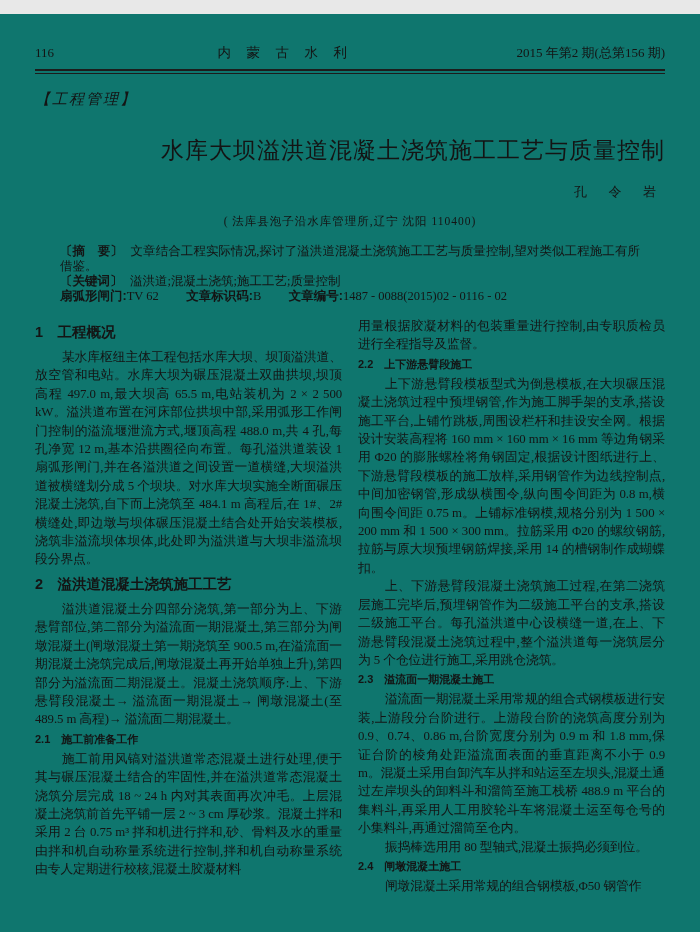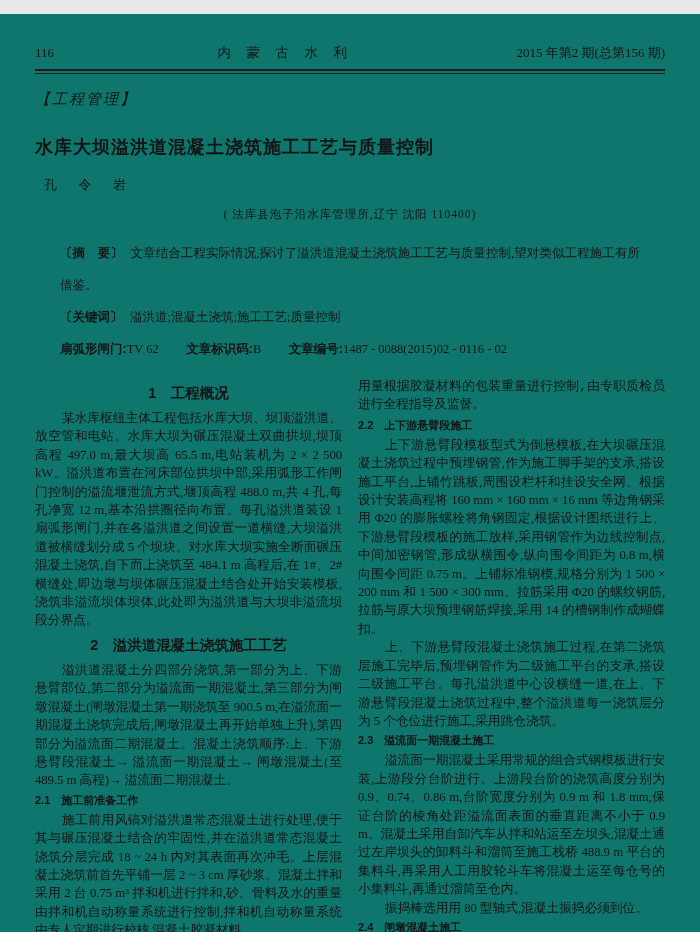--- a/index.html
+++ b/index.html
@@ -27,36 +27,36 @@
     border-bottom:1px solid #1c1c1c;
   }
   .category{
     margin-top:16px;
     font-family:"Liberation Sans","DejaVu Sans",sans-serif;
     font-weight:normal;font-style:italic;
     font-size:15px;letter-spacing:2px;
   }
   .title{
     margin:26px 0 0 0;
-    text-align:left;
+    text-align:right;
     font-family:"Liberation Sans","DejaVu Sans",sans-serif;
-    font-weight:bold;
-    font-size:18px;letter-spacing:1px;
+    font-weight:normal;
+    font-size:23px;letter-spacing:1px;
   }
   .author{
-    margin-top:17px;text-align:left;
+    margin-top:17px;text-align:right;
     font-size:13px;letter-spacing:0.7em;text-indent:0.7em;
   }
   .affiliation{
     margin-top:13px;text-align:center;
     font-size:11.5px;letter-spacing:1px;
   }
   .meta{
     margin:15px 25px 0 25px;
-    font-size:12.5px;line-height:32px;
+    font-size:12.5px;line-height:15px;
     text-align:justify;
   }
   .meta p{margin:0;}
   .meta .lbl{font-family:"Liberation Sans","DejaVu Sans",sans-serif;font-weight:bold;}
   .meta .gap{display:inline-block;width:2.2em;}
   .meta .gap2{display:inline-block;width:0.6em;}
   
   .columns{
     margin-top:13px;
     display:flex;gap:16px;
@@ -66,31 +66,31 @@
     font-size:12.8px;line-height:18.4px;
     text-align:justify;
     letter-spacing:-0.1px;
   }
   .col p{margin:0;}
   .col .section-heading{
     font-family:"Liberation Sans","DejaVu Sans",sans-serif;
     font-weight:bold;font-size:14.5px;
     line-height:22px;
     margin:4px 0 5px 0;
-    text-align:center;letter-spacing:0;
+    text-align:left;letter-spacing:0;
   }
   .col .subsection-heading{
     font-family:"Liberation Sans","DejaVu Sans",sans-serif;
     font-weight:bold;font-size:11px;
     line-height:19px;
     margin:1px 0;
     text-align:left;letter-spacing:0;
   }
   .col .paragraph{text-indent:2.1em;}
-  .col .paragraph-continued{text-indent:0;font-family:Liberation Mono, monospace;}
+  .col .paragraph-continued{text-indent:0;}
 </style>
 </head>
 <body>
 
 <div class="page">
 
   <div class="running-head">
     <span>116</span>
     <span class="journal">内 蒙 古 水 利</span>
     <span>2015 年第2 期(总第156 期)</span>

